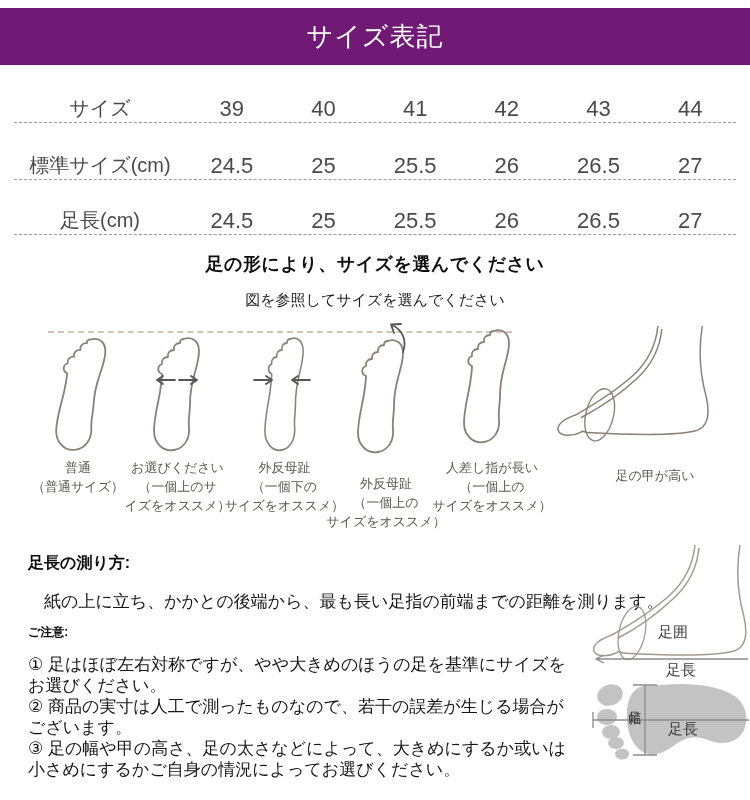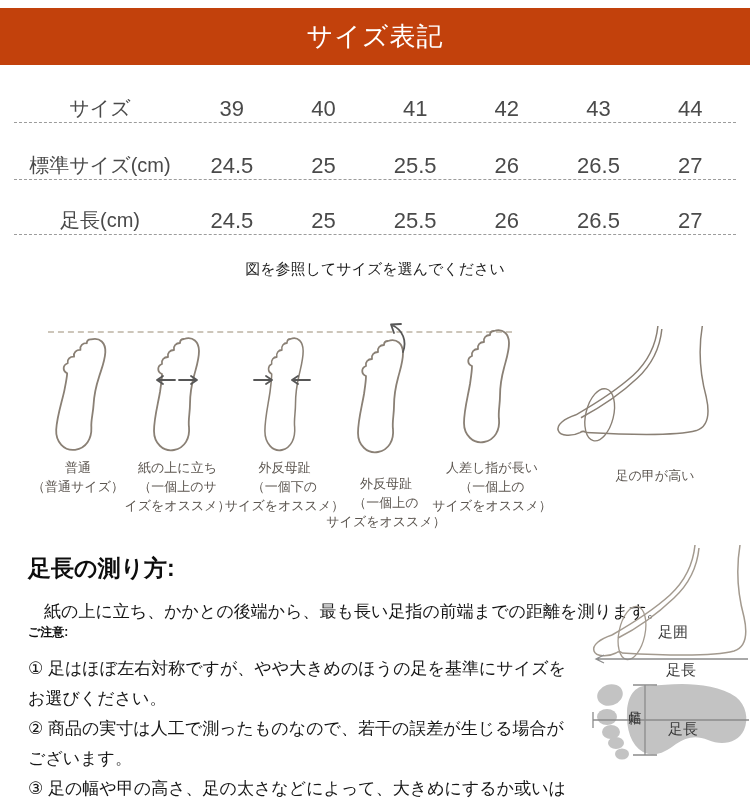--- a/index.html
+++ b/index.html
@@ -1,20 +1,20 @@
 <!DOCTYPE html>
 <html lang="ja"><head>
 <meta charset="utf-8">
 <style>
   html,body{margin:0;padding:0;background:#fff;}
   #page{position:relative;width:750px;height:800px;background:#fff;overflow:hidden;
         font-family:"Liberation Sans","DejaVu Sans",sans-serif;color:#222;}
 
   
-  .title-bar{position:absolute;top:8px;left:0;width:750px;height:57px;background:#c2410c;}
+  .title-bar{position:absolute;top:8px;left:0;width:750px;height:57px;background:#701a75;}
   .title-bar h1{margin:0;line-height:57px;text-align:center;color:#fff;font-size:26px;
                 font-weight:500;letter-spacing:1px;}
 
   
   .size-table{position:absolute;top:70px;left:14px;width:722px;}
   .s-row{display:flex;align-items:flex-end;border-bottom:1px dashed #9c9c9c;}
   .s-row.r1{height:52px}.s-row.r2{height:56px}.s-row.r3{height:54px}
   .s-label{width:172px;text-align:center;font-size:20px;color:#4a4a4a;white-space:nowrap;}
   .s-val{flex:1;text-align:center;font-size:22px;color:#4a4a4a;}
 
@@ -27,26 +27,26 @@
   .feet-strip{position:absolute;top:318px;left:0;width:750px;height:218px;}
   .toe-line{position:absolute;top:13px;left:48px;width:464px;border-top:2px dashed #cdc6ba;}
   .foot{position:absolute;}
   .foot-line{fill:none;stroke:#8a8075;stroke-width:1.8;stroke-linejoin:round;}
   .arrow{fill:none;stroke:#565656;stroke-width:1.8;stroke-linecap:round;stroke-linejoin:round;}
   .ft-label{position:absolute;text-align:center;font-size:13px;color:#5c5650;line-height:19px;}
   .ft-note{white-space:pre-line;}
 
   
   .measure{position:absolute;top:553px;left:28px;width:660px;}
-  .measure h3{margin:0 0 9px;font-size:23px;color:#0d0d0d;}
+  .measure h3{margin:0 0 9px;font-size:16px;color:#0d0d0d;}
   .measure p{margin:16px;font-size:17px;color:#161616;}
 
   .notice{position:absolute;top:624px;left:28px;width:620px;}
   .notice h3{margin:0 0 13px;font-size:12px;color:#0d0d0d;}
-  .notice p{margin:0;font-size:17px;line-height:30px;white-space:pre-line;color:#161616;}
+  .notice p{margin:0;font-size:17px;line-height:21px;white-space:pre-line;color:#161616;}
 
   
   .measure-diagrams{position:absolute;left:588px;top:545px;width:162px;height:250px;}
   .md-svg{position:absolute;left:0;}
   .sketch{fill:none;stroke:#a39a8f;stroke-width:1.5;stroke-linejoin:round;}
   .mline{stroke:#8c8c8c;stroke-width:1.3;fill:none;}
   .mtext{font-size:15px;fill:#3a3a3a;}
   .mtext-v{font-size:13px;fill:#3a3a3a;writing-mode:vertical-rl;text-orientation:upright;letter-spacing:1px;}
   .print{fill:#c3c3c3;stroke:none;}
 </style>
@@ -92,20 +92,21 @@
       <div class="s-val">24.5</div>
       <div class="s-val">25</div>
       <div class="s-val">25.5</div>
       <div class="s-val">26</div>
       <div class="s-val">26.5</div>
       <div class="s-val">27</div>
     </div>
   </section>
 
   <section class="guide-head">
+    <h2>足の形により、サイズを選んでください</h2>
     <p>図を参照してサイズを選んでください</p>
   </section>
 
   <section class="feet-strip">
     <div class="toe-line"></div>
 
     <svg class="foot" style="left:44px;top:16px" width="74" height="124" viewBox="0 0 74 124">
       <use href="#footPath" class="foot-line" transform="rotate(3 37 62)"></use>
     </svg>
 
@@ -134,21 +135,21 @@
       <path class="foot-line" style="stroke-width:1.5" d="M24,90 C12,94 4,100 6,106 C8,112 20,112 28,108 C31,106 33,107 34,108"></path>
       <path class="foot-line" style="stroke-width:1.5" d="M152,0 C148,24 150,50 156,72 C160,90 158,102 146,106 C124,112 70,110 34,108"></path>
       <ellipse class="foot-line" style="stroke-width:1.4" cx="48" cy="90" rx="14" ry="27" transform="rotate(14 48 90)"></ellipse>
     </svg>
 
     <div class="ft-label" style="left:18px;width:120px;top:140px">
       <div class="ft-name">普通</div>
       <div class="ft-note">（普通サイズ）</div>
     </div>
     <div class="ft-label" style="left:115px;width:125px;top:140px">
-      <div class="ft-name">紙の上に立ち</div>
+      <div class="ft-name">お選びください</div>
       <div class="ft-note">（一個上のサ
 イズをオススメ）</div>
     </div>
     <div class="ft-label" style="left:222px;width:125px;top:140px">
       <div class="ft-name">外反母趾</div>
       <div class="ft-note">（一個下の
 サイズをオススメ）</div>
     </div>
     <div class="ft-label" style="left:325px;width:122px;top:156px">
       <div class="ft-name">外反母趾</div>

